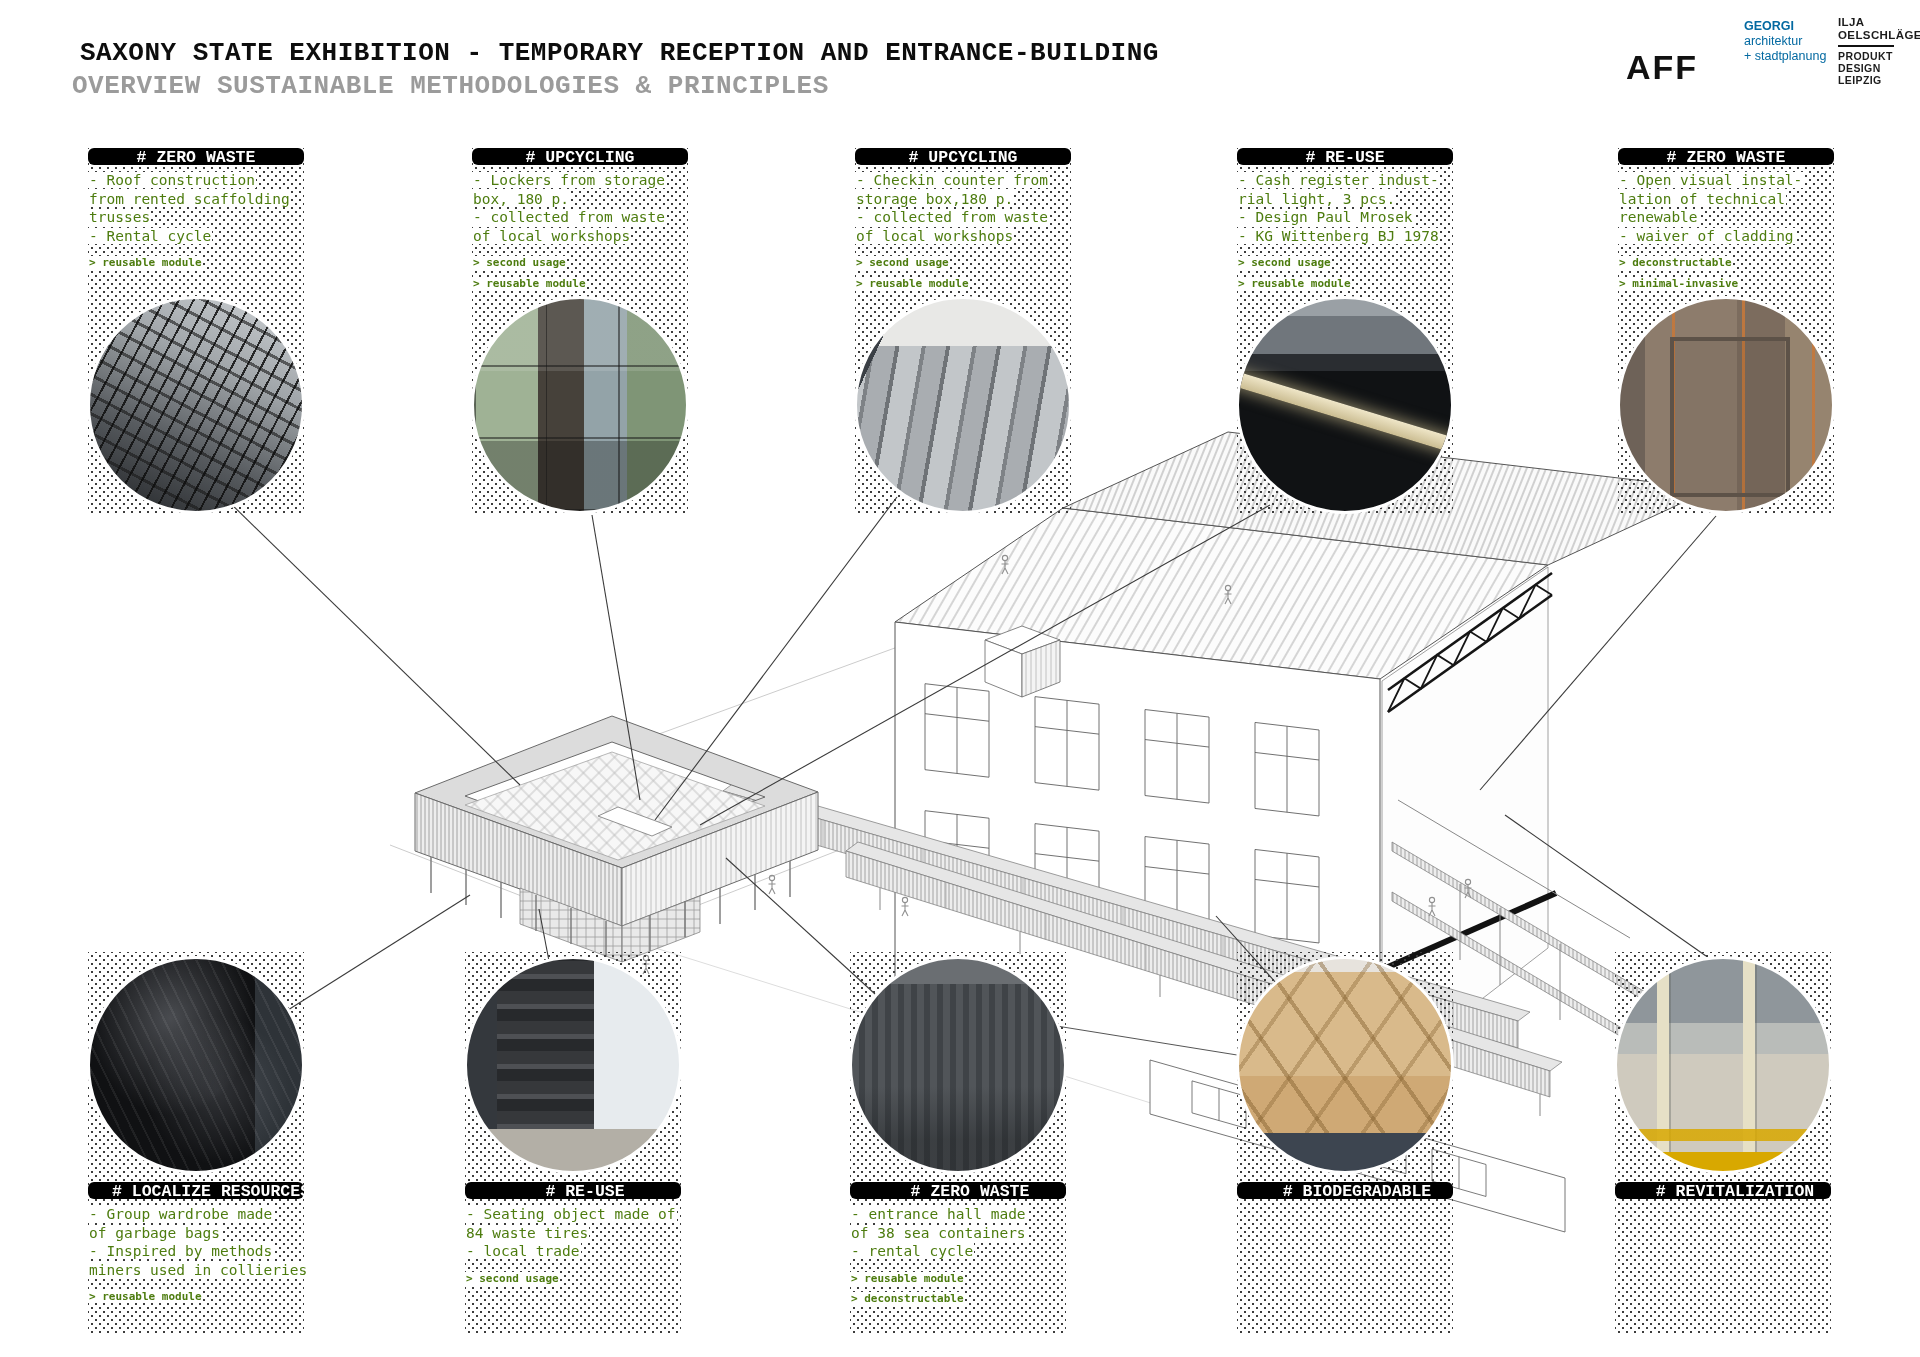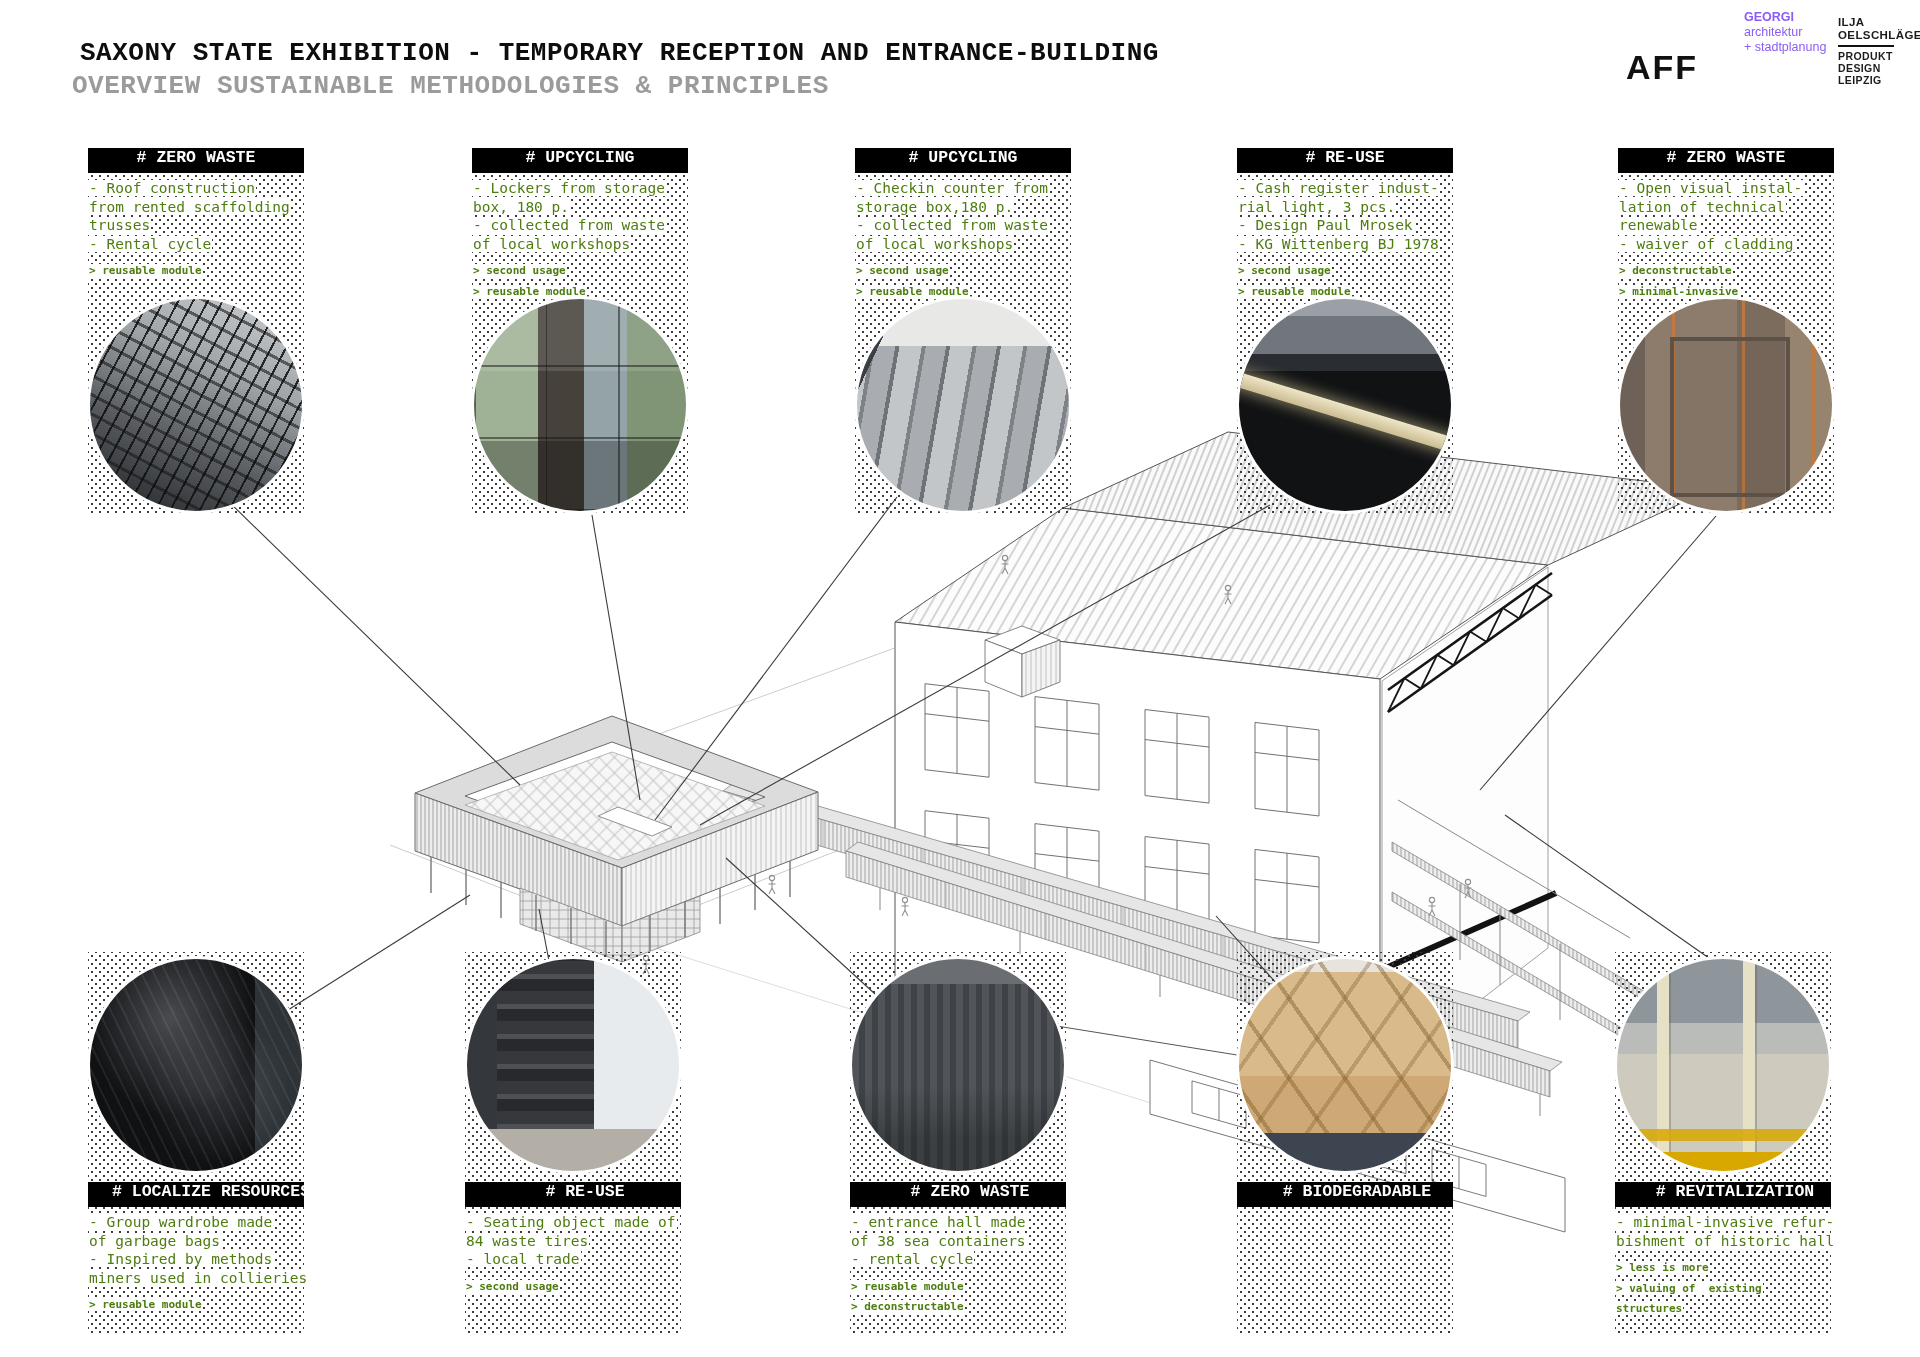--- a/index.html
+++ b/index.html
@@ -5,36 +5,36 @@
   html,body{margin:0;padding:0;}
   body{width:1920px;height:1357px;position:relative;background:#ffffff;overflow:hidden;
        font-family:"DejaVu Sans Mono",monospace;}
   
   .title{position:absolute;left:80px;top:38px;font:700 26px "Liberation Mono",monospace;
          letter-spacing:.5px;color:#0d0d0d;white-space:pre;}
   .subtitle{position:absolute;left:72px;top:71px;font:700 26px "Liberation Mono",monospace;
             letter-spacing:.5px;color:#9b9b9b;white-space:pre;}
   .aff{position:absolute;left:1626px;top:16px;font:900 34px "Liberation Sans",sans-serif;
        letter-spacing:2px;color:#111;margin-top:32px;}
-  .georgi{position:absolute;left:1744px;top:10px;font:400 12.5px "Liberation Sans",sans-serif;
-          line-height:15px;color:#8b5cf6;}
+  .georgi{position:absolute;left:1744px;top:19px;font:400 12.5px "Liberation Sans",sans-serif;
+          line-height:15px;color:#0369a1;}
   .georgi .b{font-weight:700;}
   .ilja{position:absolute;left:1838px;top:16px;font:700 11.5px "Liberation Sans",sans-serif;
         line-height:13px;color:#1c1c1c;letter-spacing:.4px;}
   .ilja .rule{width:56px;border-top:2px solid #111;margin:3px 0 3px 0;}
   .ilja .sm{font-weight:600;font-size:10.5px;line-height:12px;}
   
   .panel{position:absolute;width:216px;z-index:2;
          background-image:radial-gradient(circle,#3c3c3c .9px,transparent 1.05px),
                           radial-gradient(circle,#3c3c3c .9px,transparent 1.05px);
          background-size:8px 8px;background-position:0 0,4px 4px;}
   .panel.top{top:148px;height:366px;}
   .panel.bot{top:952px;height:382px;}
-  .tag{height:25px;line-height:26px;background:#000;color:#fff;text-align:center;
-       font:700 16.5px "Liberation Mono",monospace;white-space:pre;}
+  .tag{height:17px;line-height:26px;background:#000;color:#fff;text-align:center;
+       font:700 16.5px "Liberation Mono",monospace;white-space:pre;border-radius:6px;}
   .bot .tag{margin-top:230px;padding-left:24px;}
   .txt{padding-top:6px;font:400 14.5px "DejaVu Sans Mono",monospace;color:#4d7c0f;}
   .ln{line-height:18.5px;white-space:pre;}
   .ln span{background:#fff;padding:0 1px;white-space:pre;}
   .ln.gap{margin-top:7px;}
   .ln.take span{font-weight:700;font-size:11px;}
   .photo{position:absolute;left:-1px;width:218px;height:218px;border-radius:50%;
          border:3px solid #fff;box-sizing:border-box;overflow:hidden;}
   .top .photo{top:148px;}
   .bot .photo{top:4px;}
@@ -344,20 +344,13 @@
 </div>
 
 <div class="panel bot" style="left:1237px">
   <div class="photo p9"></div>
   <div class="tag"># BIODEGRADABLE</div>
 </div>
 
 <div class="panel bot" style="left:1615px">
   <div class="photo p10"></div>
   <div class="tag"># REVITALIZATION</div>
-  <div class="txt">
-    <div class="ln"><span>- minimal-invasive refur-</span></div>
-    <div class="ln"><span>bishment of historic hall</span></div>
-    <div class="ln take gap"><span>&gt; less is more</span></div>
-    <div class="ln take"><span>&gt; valuing of  existing</span></div>
-    <div class="ln take"><span>structures</span></div>
-  </div>
 </div>
 
 </body></html>

